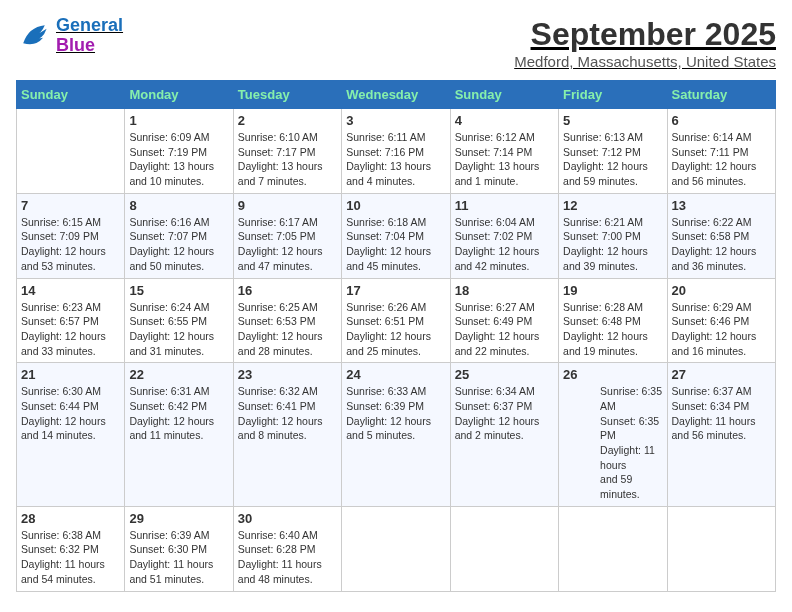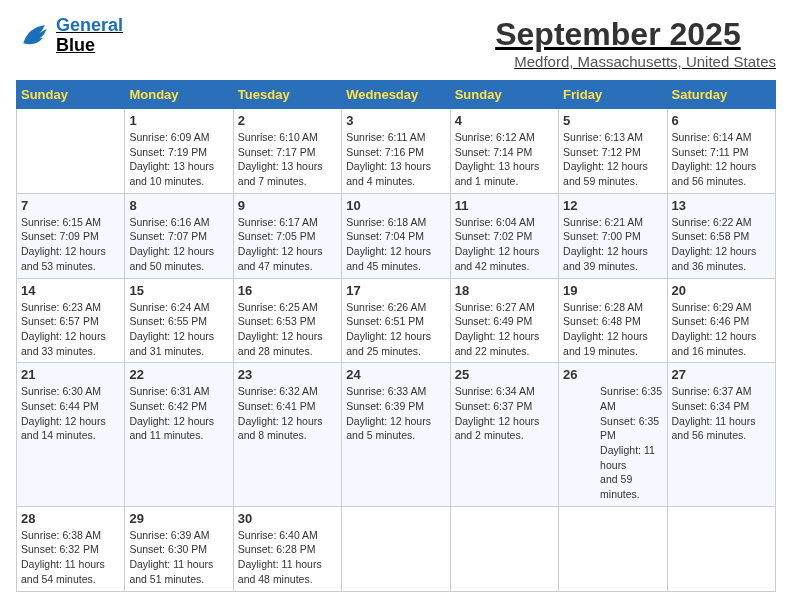--- a/index.html
+++ b/index.html
@@ -29,40 +29,40 @@
       line-height: 1.1;
     }
     .logo-text span {
       color: #1a6fba;
     }
     .logo-bird {
       width: 36px;
       height: 36px;
     }
     .title-area {
-      text-align: left;
+      text-align: right;
     }
     .month-title {
       font-size: 32px;
       font-weight: bold;
       color: #333;
     }
     .location-title {
       font-size: 15px;
       color: #555;
       margin-left: 19px;
     }
     table {
       width: 100%;
       border-collapse: collapse;
       font-size: 11px;
     }
     thead th {
       background-color: #2a6fba;
-      color: #fde047;
+      color: #86efac;
       padding: 6px 4px;
       text-align: left;
       font-size: 13px;
       border: 1px solid #2a6fba;
     }
     tbody td {
       border: 1px solid #ccc;
       vertical-align: top;
       padding: 4px;
       min-height: 70px;
@@ -93,21 +93,21 @@
 </head>
 <body>
 
 <div class="header-area">
   <div class="logo">
     <svg class="logo-bird" viewBox="0 0 40 40">
       <path d="M8 28 Q14 10 32 8 Q28 18 20 20 Q28 16 34 12 Q30 24 18 26 Q24 22 30 22 Q22 32 8 28Z" fill="#1a6fba"></path>
     </svg>
     <div class="logo-text">
       <div><span>General</span></div>
-      <div><span style="color:#000000">Blue</span></div>
+      <div><span style="color:#a21caf">Blue</span></div>
     </div>
   </div>
   <div class="title-area">
     <div class="month-title">September 2025</div>
     <div class="location-title">Medford, Massachusetts, United States</div>
   </div>
 </div>
 
 <table>
   <thead>

